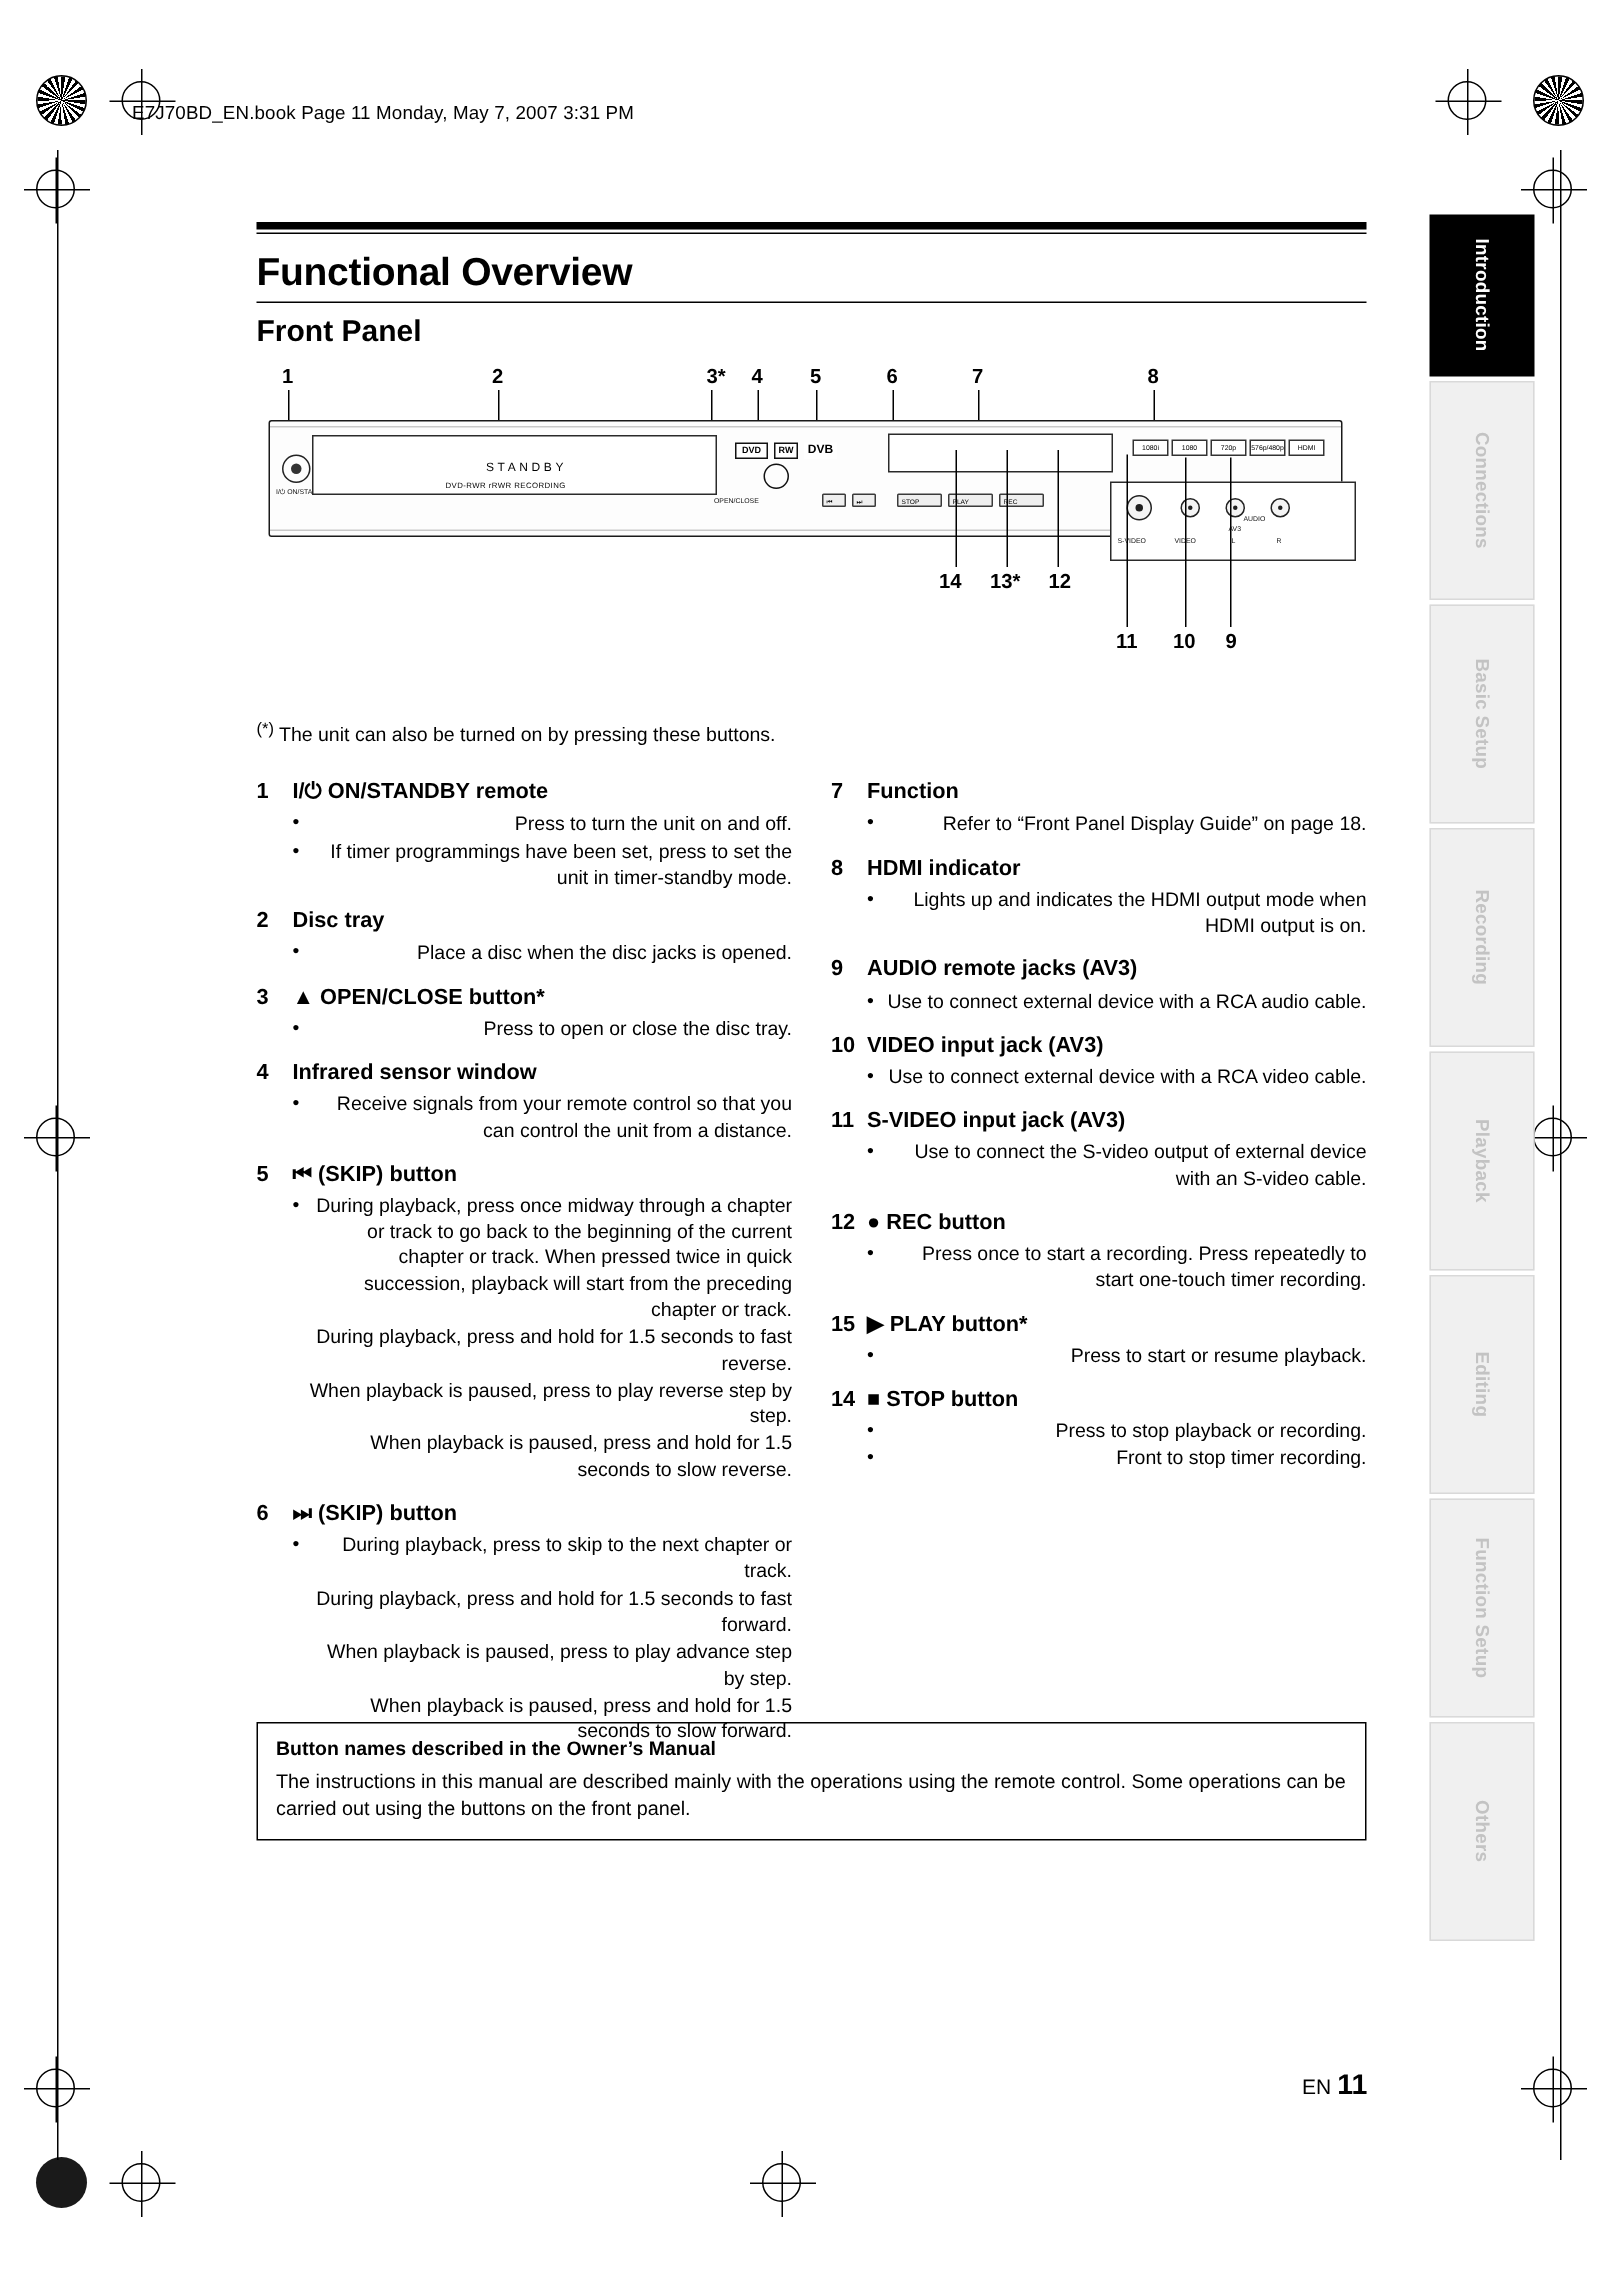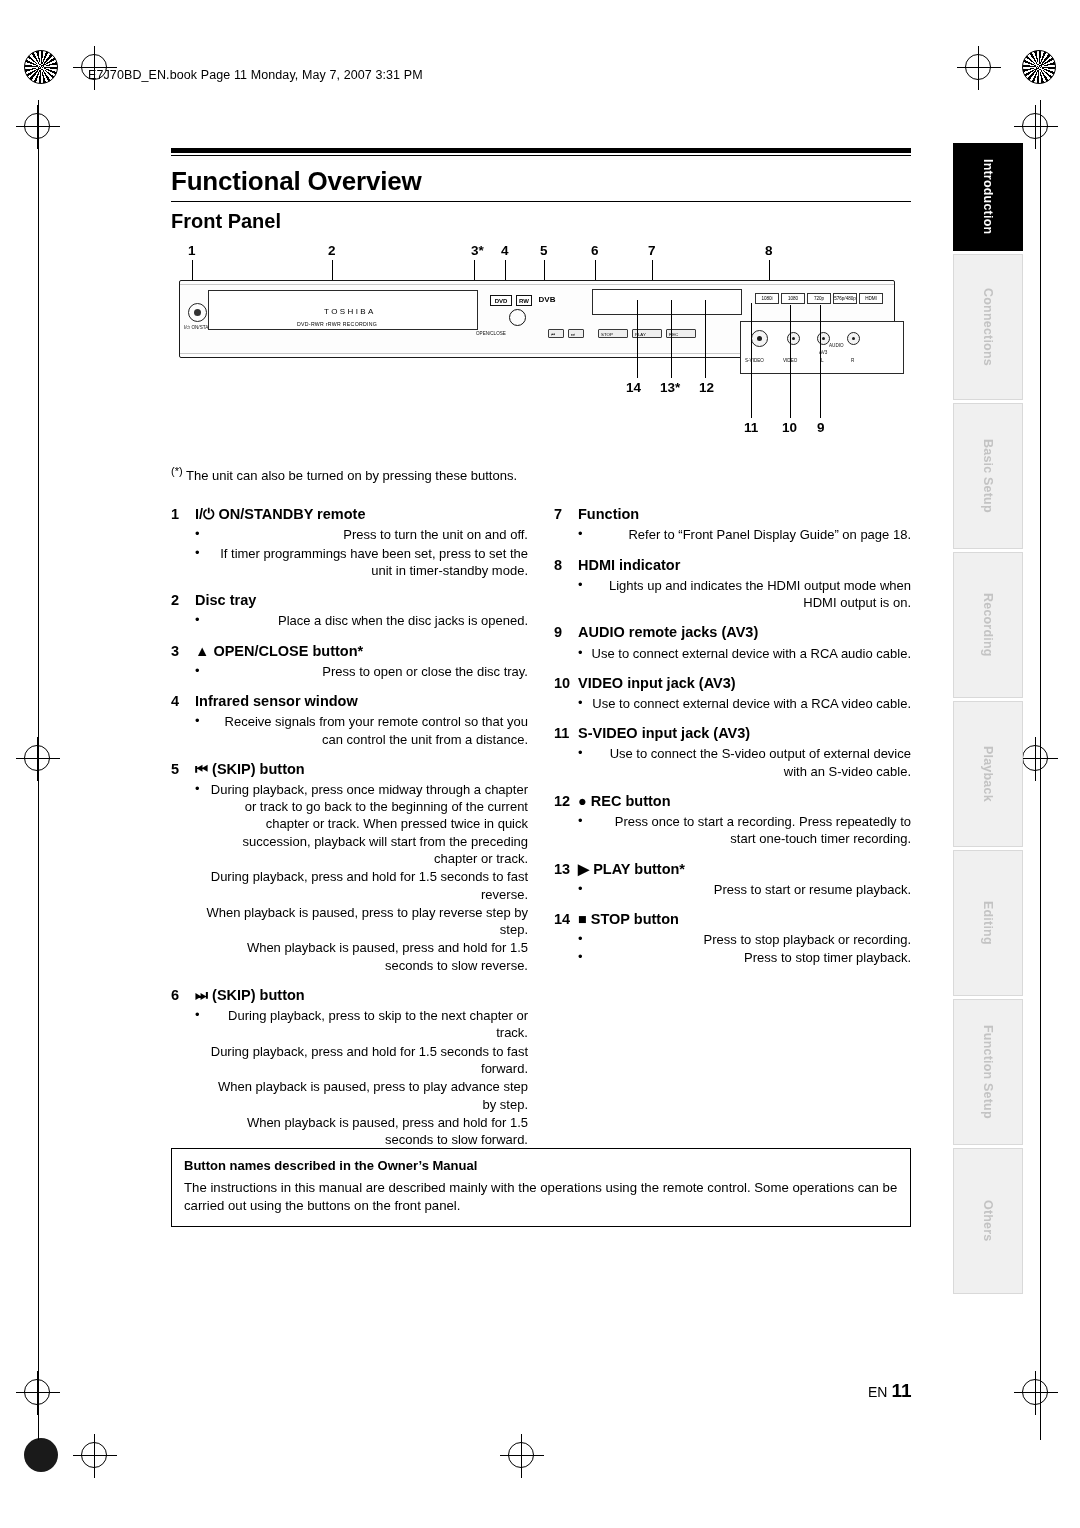--- a/index.html
+++ b/index.html
@@ -256,21 +256,21 @@
     border-radius: 50%;
     background: #1f1f1f;
   }
   .jack.big { width: 17px; height: 17px; }
   .jack.big::after { left: 5px; top: 5px; width: 5px; height: 5px; }
   .jack.sm { width: 13px; height: 13px; }
   .jack.sm::after { left: 4px; top: 4px; width: 3px; height: 3px; }
 
   .note-star {
     font-size: 13px;
-    margin-top: 12px;
+    margin-top: 27px;
   }
   .note-star sup { font-size: 11px; }
 
   
   .cols {
     display: flex;
     gap: 26px;
     margin-top: 22px;
   }
   .col { width: 357px; }
@@ -424,21 +424,21 @@
     <div class="leader" style="left:598px; top:17px; height:30px;"></div>
 
     <div class="unit">
       <div class="unit-inner-line" style="top:3px;"></div>
       <div class="unit-inner-line" style="top:72px;"></div>
 
       <div class="pwr-knob"></div>
       <div class="tiny-label" style="left:4px; top:44px;">I/⏻ ON/STANDBY</div>
 
       <div class="tray">
-        <div class="brand">TOSHIBA</div>
+        <div class="brand">STANDBY</div>
         <div class="tray-sub">DVD-RWR  rRWR RECORDING</div>
       </div>
 
       <div class="logo-box" style="left:310px; top:14px; width:22px; height:11px;"><span>DVD</span></div>
       <div class="logo-box" style="left:336px; top:14px; width:16px; height:11px;"><span>RW</span></div>
       <div class="logo-box" style="left:356px; top:14px; width:22px; height:11px; border:none; font-size:8px;"><span>DVB</span></div>
 
       <div class="disc-circle" style="left:329px; top:28px;"></div>
       <div class="tiny-label" style="left:296px; top:50px;">OPEN/CLOSE</div>
 
@@ -617,35 +617,35 @@
           <div class="item-head">
             <span class="item-num">12</span>
             <span class="item-title">● REC button</span>
           </div>
           <ul class="bullets">
             <li class="bulleted">Press once to start a recording. Press repeatedly to start one-touch timer recording.</li>
           </ul>
         </div>
         <div class="item">
           <div class="item-head">
-            <span class="item-num">13</span>
+            <span class="item-num">15</span>
             <span class="item-title">▶ PLAY button*</span>
           </div>
           <ul class="bullets">
             <li class="bulleted">Press to start or resume playback.</li>
           </ul>
         </div>
         <div class="item">
           <div class="item-head">
             <span class="item-num">14</span>
             <span class="item-title">■ STOP button</span>
           </div>
           <ul class="bullets">
             <li class="bulleted">Press to stop playback or recording.</li>
-            <li class="bulleted">Press to stop timer playback.</li>
+            <li class="bulleted">Front to stop timer recording.</li>
           </ul>
         </div>
       </div>
   </div>
 </div>
 
 <div class="notebox">
   <h3>Button names described in the Owner’s Manual</h3>
   <p>The instructions in this manual are described mainly with the operations using the remote control. Some operations can be carried out using the buttons on the front panel.</p>
 </div>

